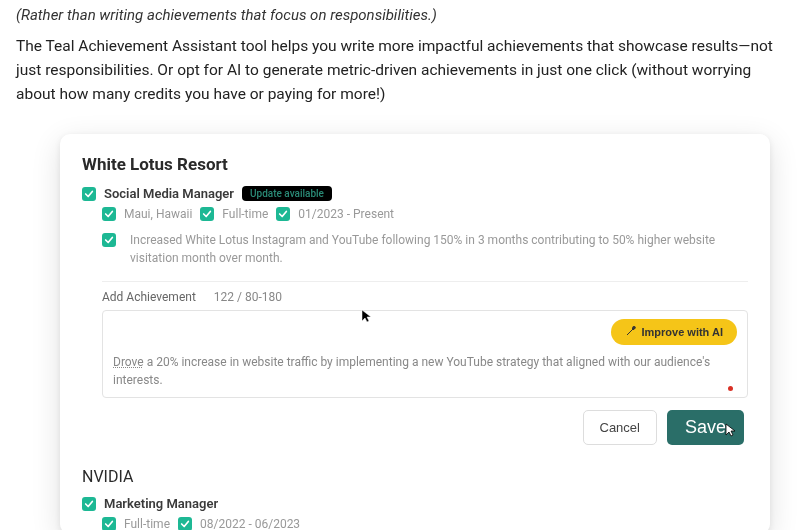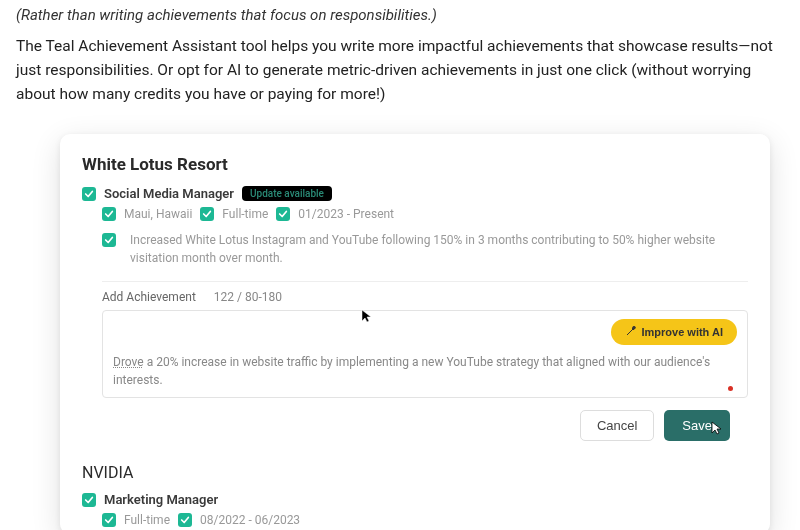--- a/index.html
+++ b/index.html
@@ -155,37 +155,37 @@
       width: 5px;
       height: 5px;
       background: #d93025;
       border-radius: 50%;
     }
     .actions {
       display: flex;
       justify-content: flex-end;
       gap: 10px;
       margin-top: 12px;
-      margin-right: 18px;
+      margin-right: 4px;
     }
     .cancel-btn {
       background: #fff;
       border: 1px solid #ddd;
       border-radius: 5px;
       padding: 7px 16px;
       font-size: 13px;
       color: #444;
       cursor: pointer;
     }
     .save-btn {
       background: #2a6e68;
       border: none;
       border-radius: 5px;
       padding: 7px 18px;
-      font-size: 13px;
+      font-size: 18px;
       color: #fff;
       cursor: pointer;
       position: relative;
     }
     .cursor {
       position: absolute;
       pointer-events: none;
     }
     .cursor svg {
       width: 16px;

